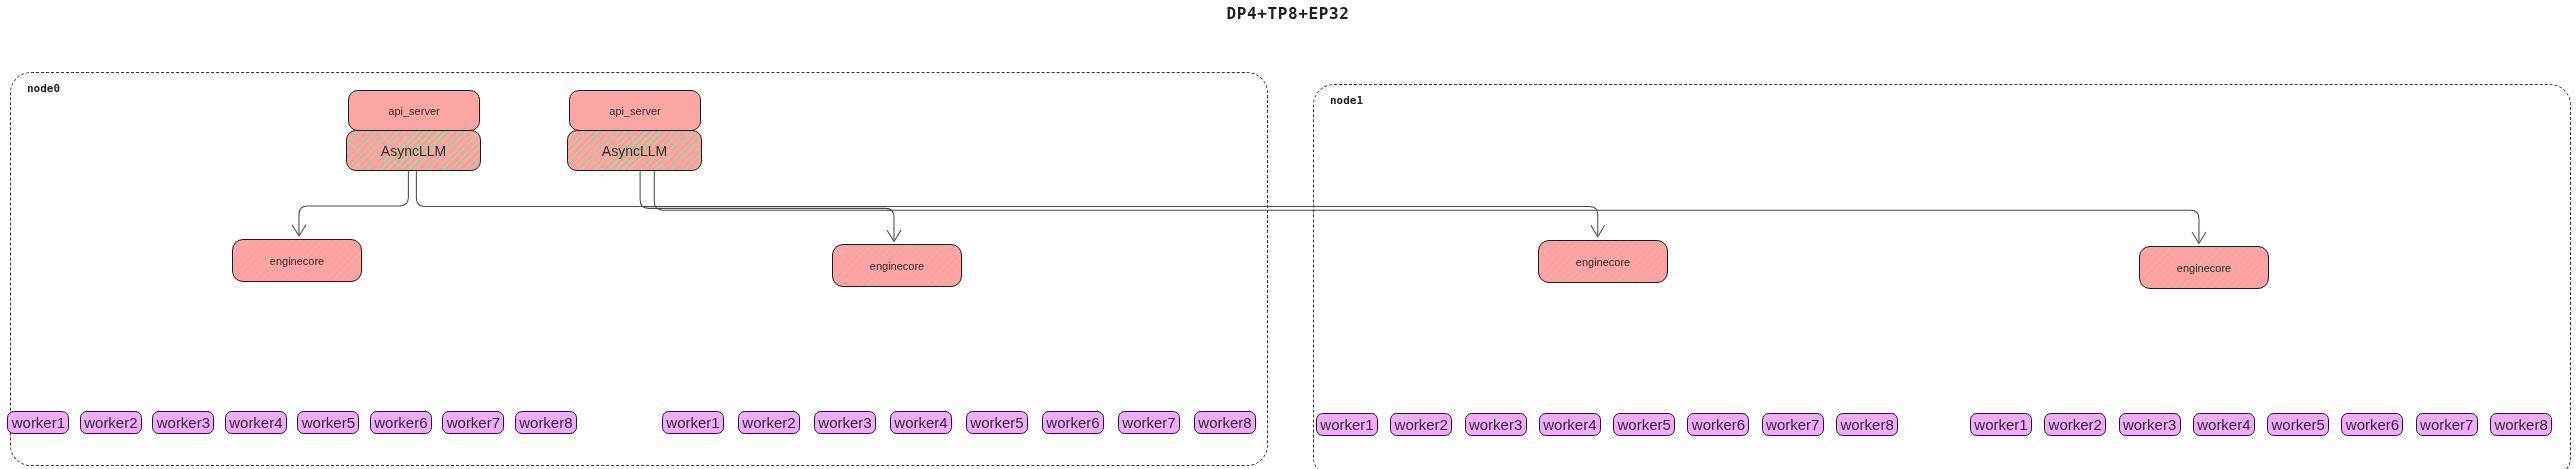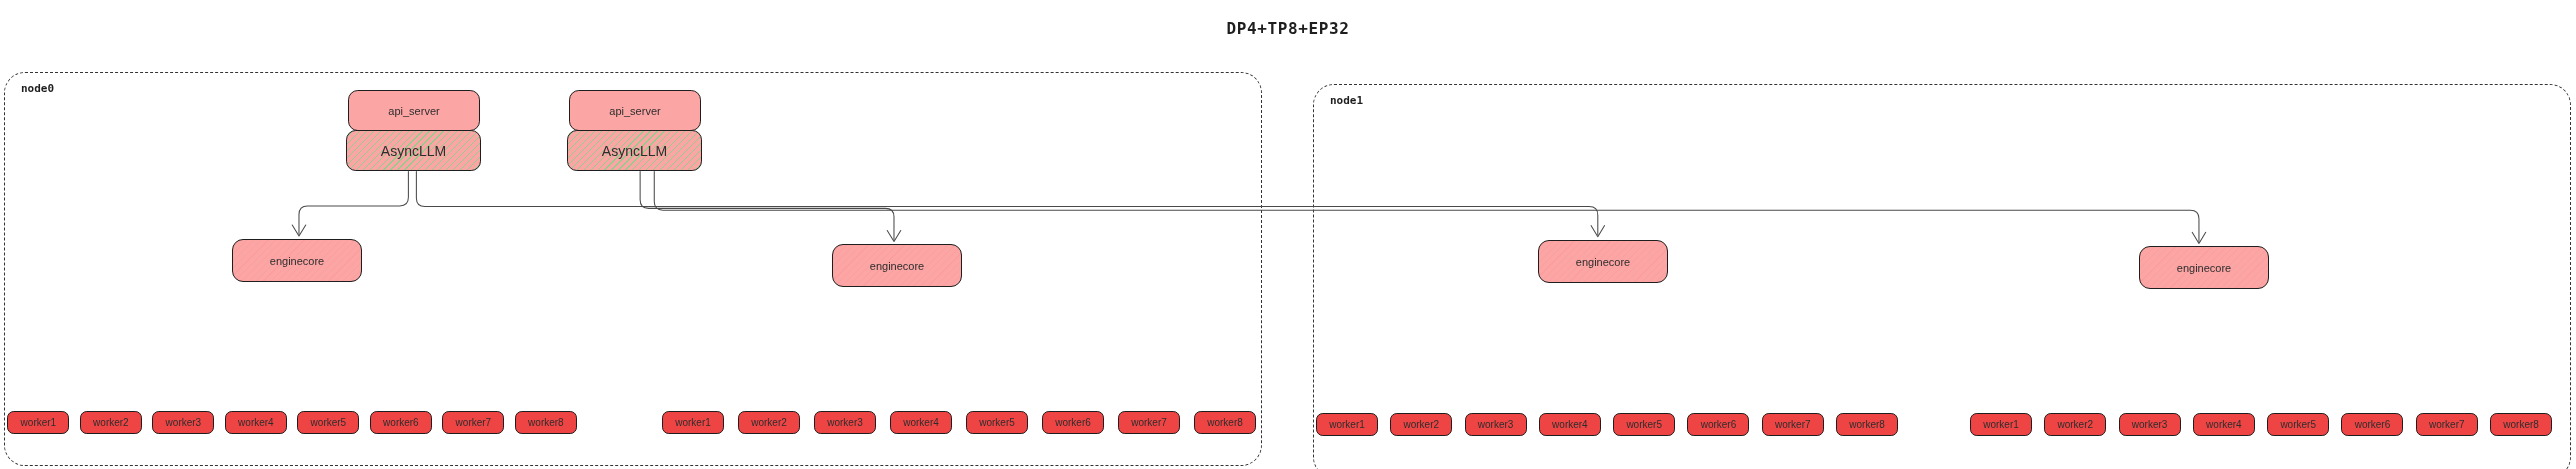--- a/index.html
+++ b/index.html
@@ -18,21 +18,20 @@
     position: absolute;
     top: 3.7px;
     left: 0;
     width: 100%;
     text-align: center;
     font-family: "DejaVu Sans Mono", monospace;
     font-weight: bold;
     font-size: 16px;
     color: #1e1e1e;
     letter-spacing: 0.6px;
-    margin-top: 15px;
   }
 
   .node-box {
     position: absolute;
     border: 1.2px dashed #343434;
     border-radius: 21px;
     background: transparent;
   }
   .node-label {
     position: absolute;
@@ -79,23 +78,23 @@
   .worker-group {
     position: absolute;
     display: flex;
     flex-direction: row;
   }
   .worker {
     width: 62px;
     height: 23.4px;
     border: 1.2px solid #1e1e1e;
     border-radius: 6.8px;
-    background: #ef4444;
+    background: #f0abfc;
     color: #2d2d2d;
-    font-size: 10px;
+    font-size: 15px;
     display: flex;
     align-items: center;
     justify-content: center;
     flex: 0 0 auto;
   }
 
   svg.wires {
     position: absolute;
     top: 0; left: 0;
     width: 2576px;
@@ -110,21 +109,21 @@
     stroke-linejoin: round;
   }
 </style>
 </head>
 <body>
 
 <div class="canvas">
 
   <div class="diagram-title">DP4+TP8+EP32</div>
 
-  <div class="node-box" style="left:4px; top:72px; width:1258px; height:394px;">
+  <div class="node-box" style="left:10px; top:72px; width:1258px; height:394px;">
     <div class="node-label">node0</div>
   </div>
 
   <div class="node-box" style="left:1313px; top:84px; width:1258px; height:394px;">
     <div class="node-label">node1</div>
   </div>
 
   <svg class="wires" viewBox="0 0 4188 763">
 
     <path d="M663,279 L663,321 Q663,335 649,335 L499,335 Q485,335 485,349 L485,381"></path>

